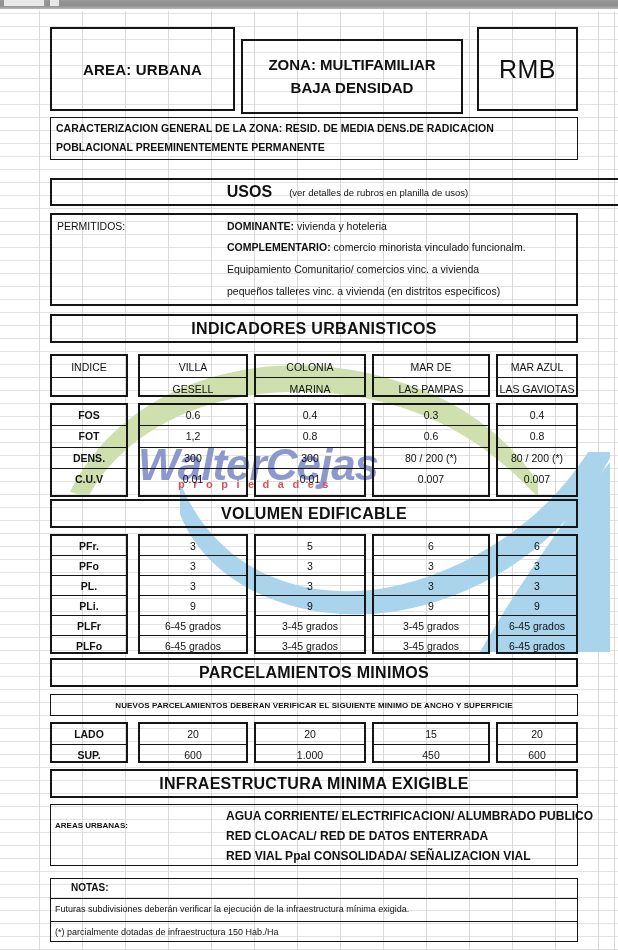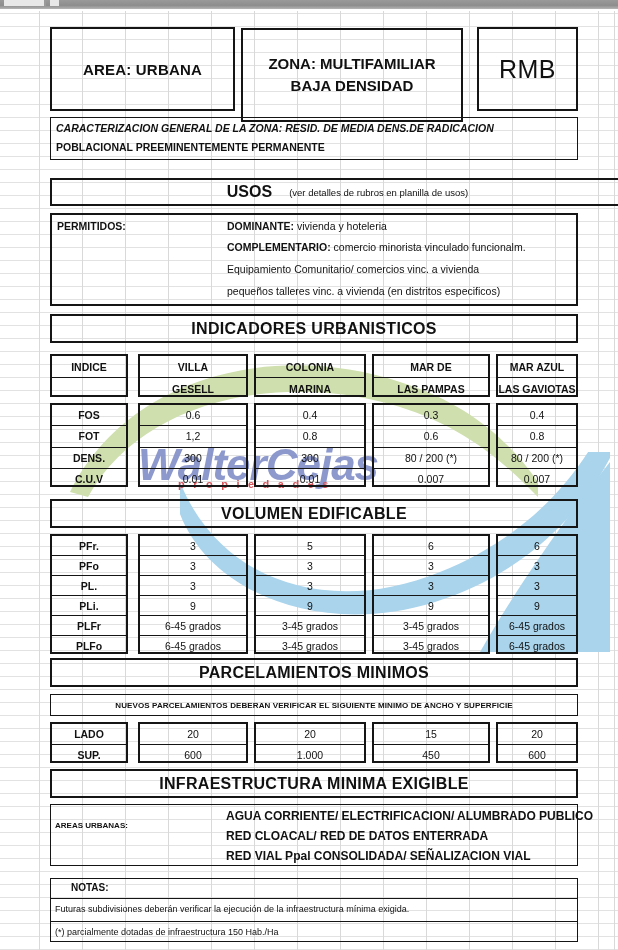--- a/index.html
+++ b/index.html
@@ -53,41 +53,41 @@
 
   
   #sheet{position:absolute;left:0;top:0;width:618px;height:950px;z-index:3;}
 
   .blk{position:absolute;border:2px solid #151515;background:transparent;box-sizing:border-box;}
   .blk.thin{border-width:1px;}
   .ctr{display:flex;align-items:center;justify-content:center;text-align:center;}
 
   
   #bx-area{left:50px;top:27px;width:185px;height:84px;}
-  #bx-zona{left:241px;top:28px;width:222px;height:94px;}
+  #bx-zona{left:241px;top:39px;width:222px;height:75px;}
   #bx-rmb{left:477px;top:27px;width:101px;height:84px;}
   #bx-area .t{font-size:15px;font-weight:bold;letter-spacing:.2px;}
   #bx-zona .t{font-size:15px;font-weight:bold;line-height:1.5;}
   #bx-rmb .t{font-size:25px;font-weight:normal;letter-spacing:.5px;}
 
   
   #bx-carac{left:50px;top:117px;width:528px;height:43px;}
   #bx-carac .l1,#bx-carac .l2{position:absolute;left:5px;font-size:10.5px;font-weight:bold;white-space:nowrap;}
-  #bx-carac .l1{top:4px;font-style:italic;}
+  #bx-carac .l1{top:4px;}
   #bx-carac .l2{top:23px;}
   #bx-carac .l1 .lead{font-weight:bold;}
 
   
   #bx-usos{left:50px;top:178px;width:595px;height:28px;align-items:center;}
   #bx-usos .t{font-size:16px;font-weight:bold;}
   #bx-usos .sub{font-size:9.5px;font-weight:normal;margin-left:17px;}
 
   
   #bx-perm{left:50px;top:213px;width:528px;height:93px;}
-  #perm-label{position:absolute;left:5px;top:5px;font-size:10.5px;font-weight:bold;}
+  #perm-label{position:absolute;left:5px;top:5px;font-size:10.5px;font-weight:normal;}
   .perm-line{position:absolute;left:175px;font-size:10.5px;white-space:nowrap;}
   .perm-line b{font-weight:bold;}
   .perm-line:nth-of-type(1){top:5px;}
 
   
   .banner{border:2px solid #151515;}
   .banner .t{font-size:16px;font-weight:bold;letter-spacing:.3px;}
   #bx-indic{left:50px;top:314px;width:528px;height:29px;}
   #bx-volum{left:50px;top:499px;width:528px;height:29px;}
   #bx-parcel{left:50px;top:658px;width:528px;height:29px;}
@@ -102,25 +102,25 @@
 
   .c-idx{left:0px;width:78px;}
   .c-1{left:88px;width:110px;}
   .c-2{left:204px;width:112px;}
   .c-3{left:322px;width:118px;}
   .c-4{left:446px;width:82px;}
 
   
   #hdr-tbl{left:50px;top:354px;width:528px;height:43px;}
   #hdr-tbl .col{height:43px;}
-  #hdr-tbl .row{height:21px;font-size:10.5px;font-weight:bold;}
+  #hdr-tbl .row{height:21px;font-size:10.5px;font-weight:normal;}
   #hdr-tbl .row:nth-child(1){height:22px;}
 
   #ind-tbl{left:50px;top:403px;width:528px;height:85px;}
-  #ind-tbl .col{height:84px;}
+  #ind-tbl .col{height:94px;}
   #ind-tbl .row{height:21.25px;font-size:10.5px;}
   #ind-tbl .c-idx .row{font-weight:bold;}
 
   #vol-tbl{left:50px;top:534px;width:528px;height:120px;}
   #vol-tbl .col{height:120px;}
   #vol-tbl .row{height:20px;font-size:10.5px;}
   #vol-tbl .c-idx .row{font-weight:bold;}
 
   #par-tbl{left:50px;top:722px;width:528px;height:41px;}
   #par-tbl .col{height:41px;}

